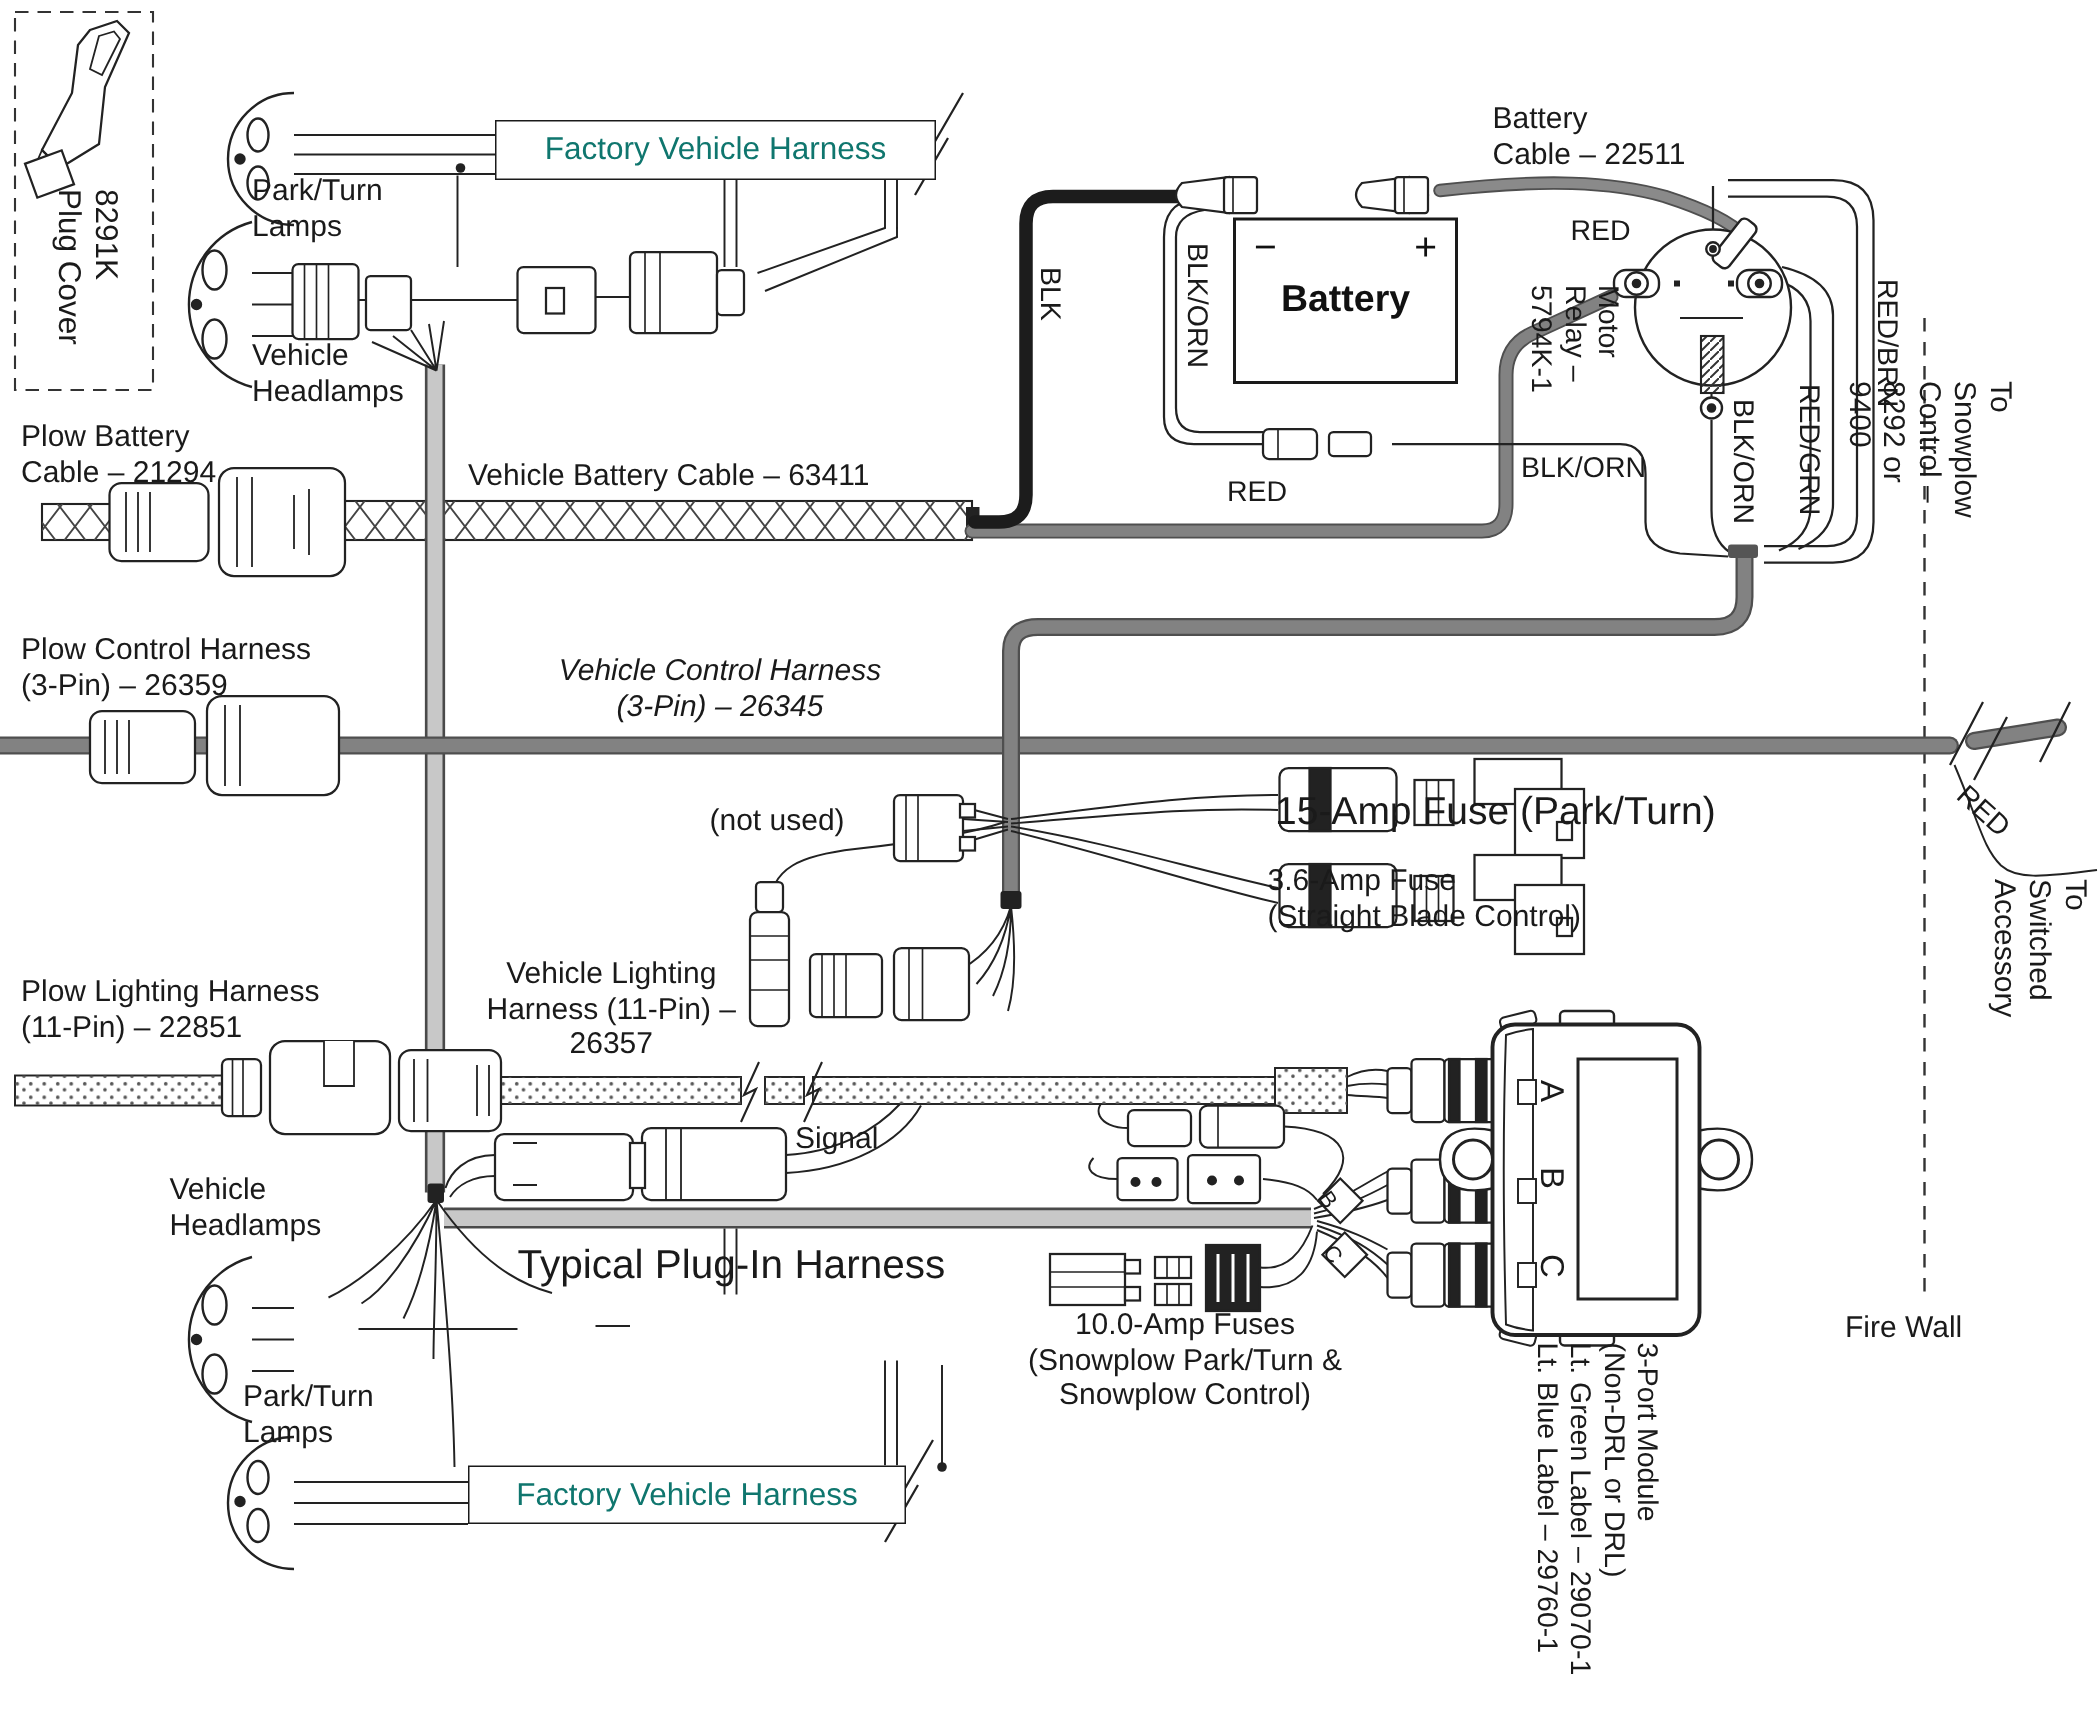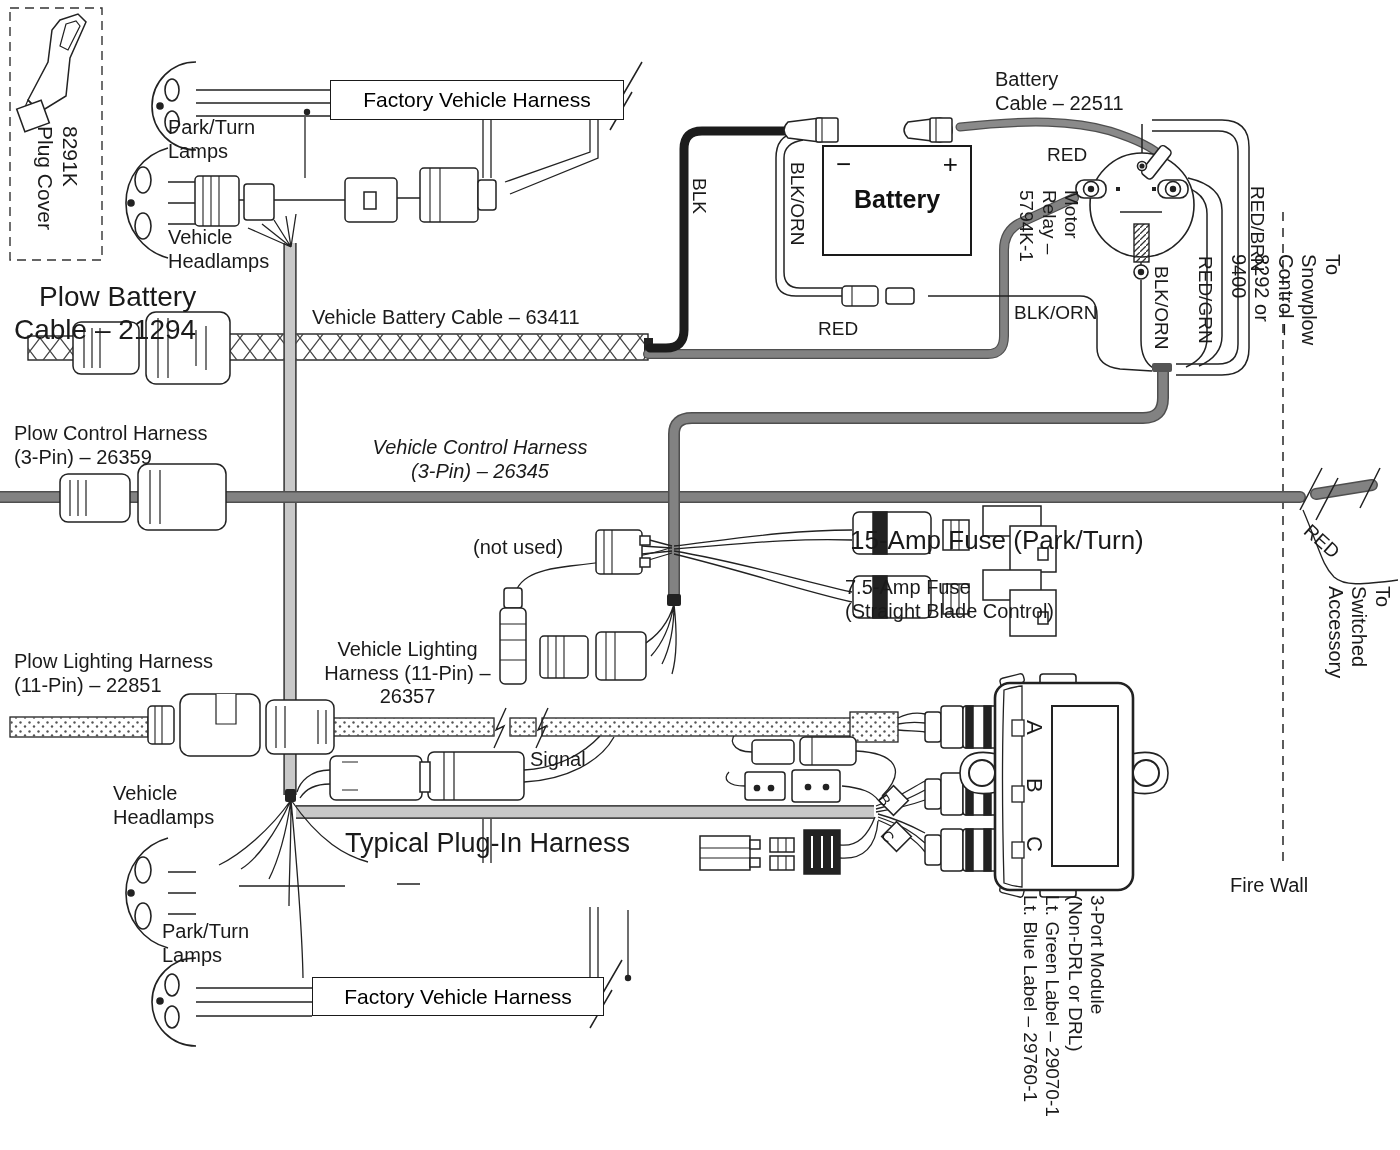--- a/index.html
+++ b/index.html
@@ -1,20 +1,20 @@
 <!DOCTYPE html>
 <html><head>
 <meta charset="utf-8">
 <style>
   html,body{margin:0;padding:0;background:#fff;}
   #canvas{position:relative;width:1400px;height:1150px;background:#fff;overflow:hidden;
           font-family:"Liberation Sans",sans-serif;}
   #wires{position:absolute;left:0;top:0;z-index:1;}
   .boxlbl{position:absolute;z-index:2;border:1.7px solid #1a1a1a;background:#fff;
-          display:flex;align-items:center;justify-content:center;font-size:21px;color:#000000;}
+          display:flex;align-items:center;justify-content:center;font-size:21px;color:#0f766e;}
   #battery-box{position:absolute;z-index:2;border:2.4px solid #1a1a1a;background:#fff;}
   #battery-box .bname{position:absolute;left:0;right:0;top:38px;text-align:center;
           font-weight:bold;font-size:25px;color:#111;}
   #battery-box .term{position:absolute;top:2px;font-size:26px;color:#111;}
   #labels-layer{position:absolute;left:0;top:0;z-index:3;width:100%;height:100%;pointer-events:none;}
   .lbl{position:absolute;white-space:pre-line;line-height:1.18;color:#1a1a1a;
        transform-origin:left top;font-family:"Liberation Sans",sans-serif;}
 </style>
 </head>
 <body>
@@ -360,42 +360,45 @@
 </div>
 
 <div id="labels-layer">
       <div class="lbl" style="left: 168px; top: 116px; font-size: 20px;">Park/Turn
 Lamps</div>
       <div class="lbl" style="left: 168px; top: 226px; font-size: 20px;">Vehicle
 Headlamps</div>
       <div class="lbl" style="left: 995px; top: 68px; font-size: 20px;">Battery
 Cable – 22511</div>
       <div class="lbl" style="left: 1047px; top: 144px; font-size: 19px;">RED</div>
-      <div class="lbl" style="left: 14px; top: 280px; font-size: 28px; text-align: right;">Plow Battery
+      <div class="lbl" style="left: 14px; top: 280px; font-size: 20px;">Plow Battery
 Cable – 21294</div>
       <div class="lbl" style="left: 312px; top: 306px; font-size: 20px;">Vehicle Battery Cable – 63411</div>
       <div class="lbl" style="left: 818px; top: 318px; font-size: 19px;">RED</div>
       <div class="lbl" style="left: 1014px; top: 302px; font-size: 19px;">BLK/ORN</div>
       <div class="lbl" style="left: 14px; top: 422px; font-size: 20px;">Plow Control Harness
 (3-Pin) – 26359</div>
       <div class="lbl" style="left: 355px; top: 436px; font-size: 20px; width: 250px; text-align: center; font-style: italic;">Vehicle Control Harness
 (3-Pin) – 26345</div>
       <div class="lbl" style="left: 473px; top: 536px; font-size: 20px;">(not used)</div>
       <div class="lbl" style="left: 850px; top: 525px; font-size: 26px;">15-Amp Fuse (Park/Turn)</div>
-      <div class="lbl" style="left: 845px; top: 576px; font-size: 20px;">7.5-Amp Fuse
+      <div class="lbl" style="left: 845px; top: 576px; font-size: 20px;">3.6-Amp Fuse
 (Straight Blade Control)</div>
       <div class="lbl" style="left: 14px; top: 650px; font-size: 20px;">Plow Lighting Harness
 (11-Pin) – 22851</div>
       <div class="lbl" style="left: 300px; top: 638px; font-size: 20px; width: 215px; text-align: center;">Vehicle Lighting
 Harness (11-Pin) –
 26357</div>
       <div class="lbl" style="left: 530px; top: 748px; font-size: 20px;">Signal</div>
       <div class="lbl" style="left: 113px; top: 782px; font-size: 20px;">Vehicle
 Headlamps</div>
       <div class="lbl" style="left: 345px; top: 828px; font-size: 27px;">Typical Plug-In Harness</div>
+      <div class="lbl" style="left: 650px; top: 872px; font-size: 20px; width: 280px; text-align: center;">10.0-Amp Fuses
+(Snowplow Park/Turn &amp;
+Snowplow Control)</div>
       <div class="lbl" style="left: 162px; top: 920px; font-size: 20px;">Park/Turn
 Lamps</div>
       <div class="lbl" style="left: 1230px; top: 874px; font-size: 20px;">Fire Wall</div>
       <div class="lbl" style="left: 82px; top: 126px; font-size: 21px; transform: rotate(90deg);">8291K
 Plug Cover</div>
       <div class="lbl" style="left: 710px; top: 178px; font-size: 19px; transform: rotate(90deg);">BLK</div>
       <div class="lbl" style="left: 808px; top: 162px; font-size: 19px; transform: rotate(90deg);">BLK/ORN</div>
       <div class="lbl" style="left: 1082px; top: 190px; font-size: 19px; transform: rotate(90deg);">Motor
 Relay –
 5794K-1</div>

